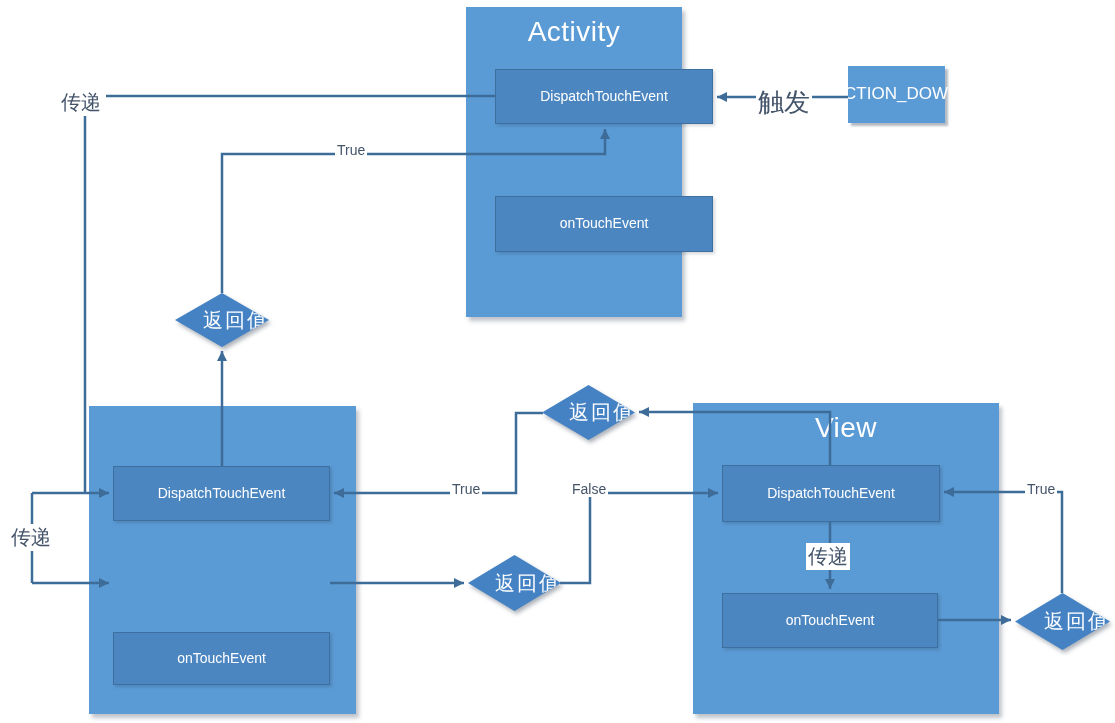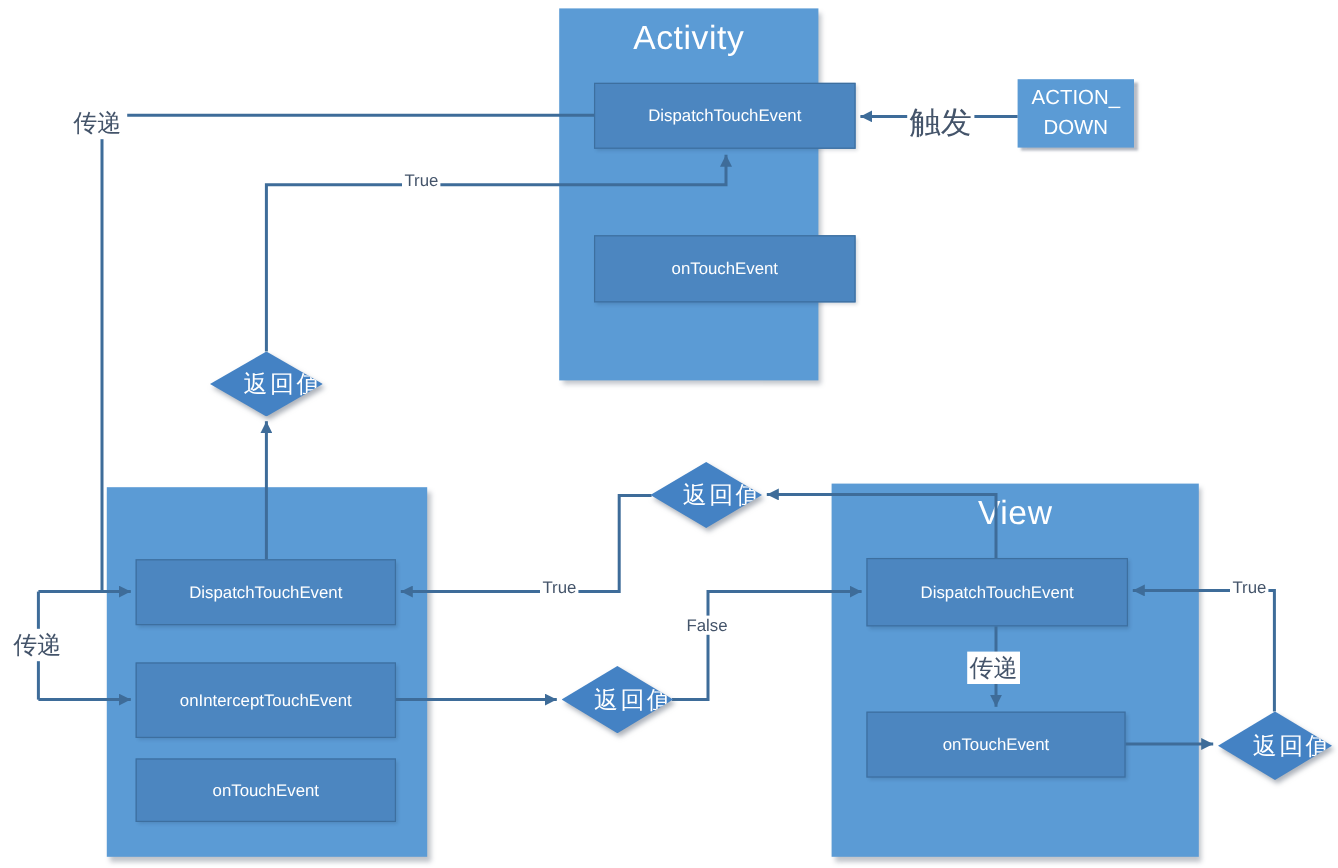--- a/index.html
+++ b/index.html
@@ -31,21 +31,21 @@
     position:absolute;background:var(--inner-fill);
     border:1px solid var(--inner-border);
     color:var(--box-text);font-size:14px;line-height:1.25;
     display:flex;align-items:center;justify-content:center;text-align:center;
     box-shadow:2px 2px 3px rgba(20,40,60,.18);
     overflow-wrap:anywhere;padding:2px;box-sizing:border-box;
   }
   .source-box{
     position:absolute;background:var(--container-fill);
     color:var(--box-text);font-size:17px;line-height:1.45;
-    display:flex;flex-direction:column;align-items:center;justify-content:center;
+    display:flex;flex-direction:row;align-items:center;justify-content:center;
     box-shadow:3px 3px 2px rgba(120,130,145,.55);
     z-index:1;text-align:center;
   }
   svg.connectors{position:absolute;left:0;top:0;z-index:2;}
   svg.connectors path{stroke:var(--line);stroke-width:2.5;fill:none;}
   #arrowhead path{fill:var(--line);stroke:none;}
   .diamond-wrap{
     position:absolute;z-index:2;
     filter:drop-shadow(2px 3px 2px rgba(90,100,115,.5));
   }
@@ -94,21 +94,20 @@
     <div class="node" style="left:29px;top:189px;width:218px;height:56px;">onTouchEvent</div>
   </div>
 
   <div class="source-box" style="left:848px;top:66px;width:97px;height:57px;">
     <span>ACTION_</span>
     <span>DOWN</span>
   </div>
 
   <div class="container" style="left:89px;top:406px;width:267px;height:308px;">
     <div class="node" style="left:24px;top:60px;width:217px;height:55px;">DispatchTouchEvent</div>
-    <div class="node" style="left:24px;top:146px;width:217px;height:63px;">onInterceptTouchEvent</div>
     <div class="node" style="left:24px;top:226px;width:217px;height:53px;">onTouchEvent</div>
   </div>
 
   <div class="container" style="left:693px;top:403px;width:306px;height:311px;">
     <div class="container-title">View</div>
     <div class="node" style="left:29px;top:62px;width:218px;height:57px;">DispatchTouchEvent</div>
     <div class="node" style="left:29px;top:190px;width:216px;height:55px;">onTouchEvent</div>
   </div>
 
   <div class="diamond-wrap" style="left:175px;top:293px;width:94px;height:54px;">
@@ -130,17 +129,17 @@
     <div class="diamond">
         <span>返回值</span>
       </div>
   </div>
 
   <span class="lbl" style="left:59px;top:89px;font-size:20px;">传递</span>
   <span class="lbl" style="left:9px;top:524px;font-size:20px;">传递</span>
   <span class="lbl" style="left:756px;top:85px;font-size:26px;">触发</span>
   <span class="lbl" style="left:335px;top:142px;">True</span>
   <span class="lbl" style="left:450px;top:481px;">True</span>
-  <span class="lbl" style="left:570px;top:481px;margin-top:32px;">False</span>
+  <span class="lbl" style="left:570px;top:481px;">False</span>
   <span class="lbl" style="left:1025px;top:481px;">True</span>
   <span class="lbl" style="left:806px;top:543px;font-size:20px;">传递</span>
 
 </div>
 
 </body></html>

